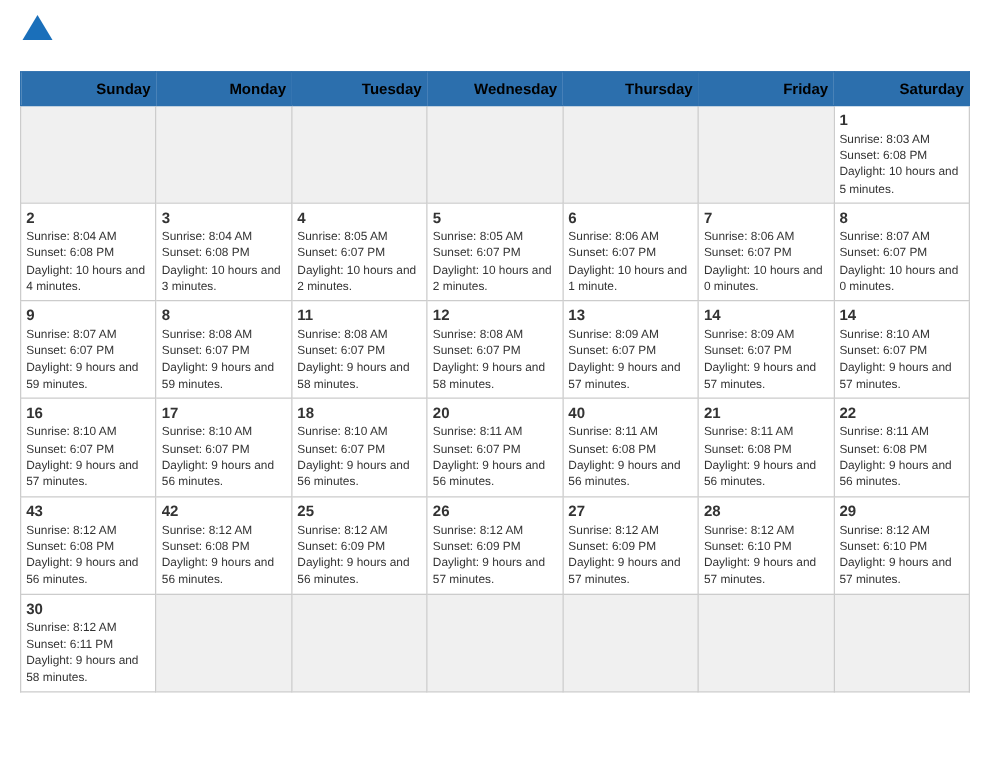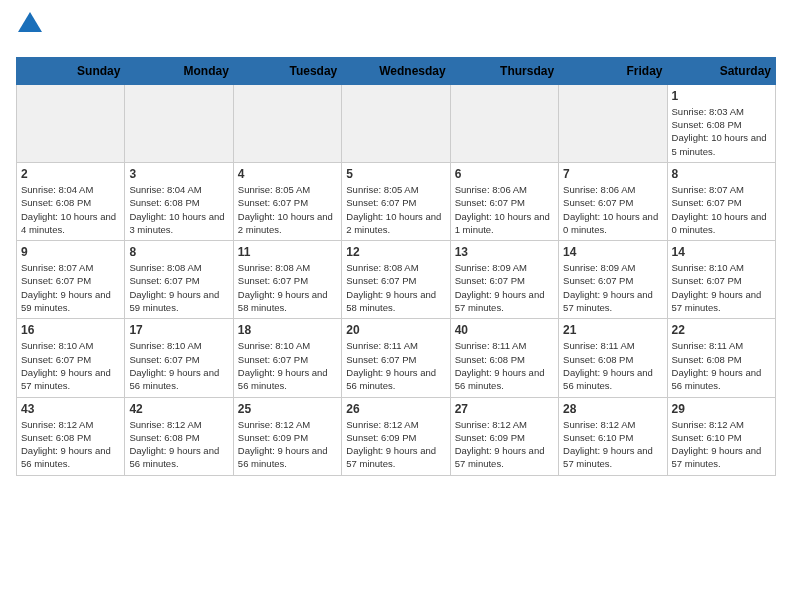--- a/index.html
+++ b/index.html
@@ -306,14 +306,28 @@
 Sunset: 6:10 PM
 Daylight: 9 hours and 57 minutes.</div>
         </td>
         <td>
           <div class="day-number">29</div>
           <div class="day-info" style="white-space: pre-wrap;">Sunrise: 8:12 AM
 Sunset: 6:10 PM
 Daylight: 9 hours and 57 minutes.</div>
         </td>
       </tr>
+      <tr>
+        <td>
+          <div class="day-number">30</div>
+          <div class="day-info" style="white-space: pre-wrap;">Sunrise: 8:12 AM
+Sunset: 6:11 PM
+Daylight: 9 hours and 58 minutes.</div>
+        </td>
+        <td class="empty"></td>
+        <td class="empty"></td>
+        <td class="empty"></td>
+        <td class="empty"></td>
+        <td class="empty"></td>
+        <td class="empty"></td>
+      </tr>
     </tbody>
 </table>
 
 </body></html>

